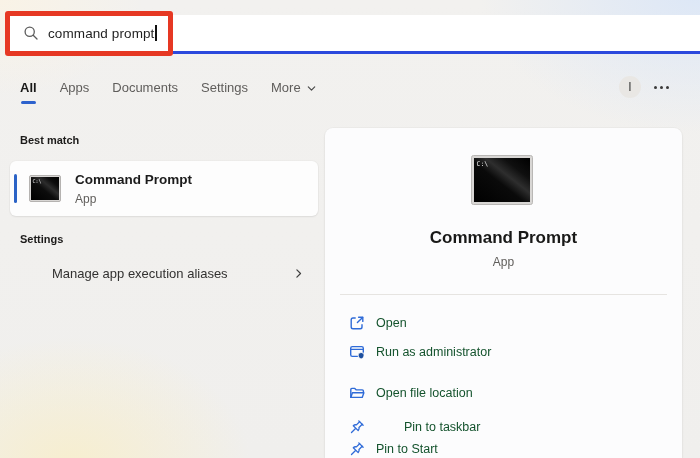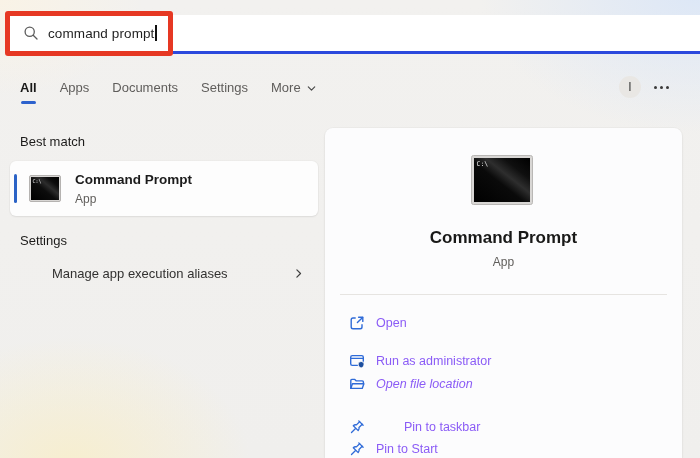--- a/index.html
+++ b/index.html
@@ -42,21 +42,21 @@
   .tab .chev{width:11px;height:11px;display:block;margin-top:2px;}
 
   .avatar{
     position:absolute; left:619px; top:76px; width:22px; height:22px; border-radius:50%;
     background:#e9e7e4; color:#3a3a3a; font-size:12px; line-height:22px; text-align:center;
   }
   .more-dots{position:absolute; left:654px; top:86px; display:flex; gap:3px;}
   .more-dots i{width:3px;height:3px;border-radius:50%;background:#3a3a3a;display:block;}
 
   
-  .section-label{position:absolute; font-size:13px; font-weight:400; color:#1c1b1a;}
+  .section-label{position:absolute; font-size:11px; font-weight:700; color:#1c1b1a;}
   .lbl-best{left:20px; top:134px;}
   .lbl-settings{left:20px; top:233px;}
 
   .best-card{
     position:absolute; left:10px; top:161px; width:308px; height:55px;
     background:#fdfdfd; border-radius:6px;
     box-shadow:0 1px 2px rgba(0,0,0,0.07), 0 0 0 1px rgba(0,0,0,0.02);
   }
   .accent-bar{position:absolute; left:4px; top:13px; width:3px; height:29px; border-radius:2px; background:#2b63c6;}
   .cmd-small{position:absolute; left:19px; top:14px; width:32px; height:27px; display:block;}
@@ -75,22 +75,22 @@
     background:#fcfcfd; border-radius:8px 8px 0 0;
     box-shadow:0 1px 3px rgba(0,0,0,0.06), 0 0 0 1px rgba(0,0,0,0.02);
   }
   .cmd-big{position:absolute; left:146px; top:27px; width:62px; height:50px; display:block;}
   .panel-title{position:absolute; left:0; top:100px; width:100%; text-align:center; font-size:17px; font-weight:700; color:#191918;}
   .panel-sub{position:absolute; left:0; top:127px; width:100%; text-align:center; font-size:12px; color:#605e5b;}
   .divider{position:absolute; left:15px; top:166px; width:327px; height:1px; background:#e6e4e1;}
 
   .action-row{position:absolute; left:0; width:100%; height:29px; display:flex; align-items:center; padding-left:24px; box-sizing:border-box;}
   .action-row .aicon{width:16px; height:16px; flex:0 0 auto; margin-right:11px; display:block;}
-  .action-row .alabel{font-size:12.5px; color:#8b5cf6;}
-  .r0{top:180px;} .r1{top:218px;} .r2{top:241px;font-style:italic;} .r3{top:267px;margin-top:39px;} .r4{top:284px;gap:28px;}
+  .action-row .alabel{font-size:12.5px; color:#14532d;}
+  .r0{top:180px;} .r1{top:209px;} .r2{top:250px;} .r3{top:267px;margin-top:39px;} .r4{top:284px;gap:28px;}
 </style>
 </head>
 <body>
 
 <div class="screen">
 
   <div class="searchbar">
     <svg class="sicon" viewBox="0 0 16 16" fill="none" stroke="#5c5c5c" stroke-width="1.3" stroke-linecap="round">
       <circle cx="6.7" cy="6.7" r="4.6"></circle>
       <line x1="10.2" y1="10.2" x2="14" y2="14"></line>

